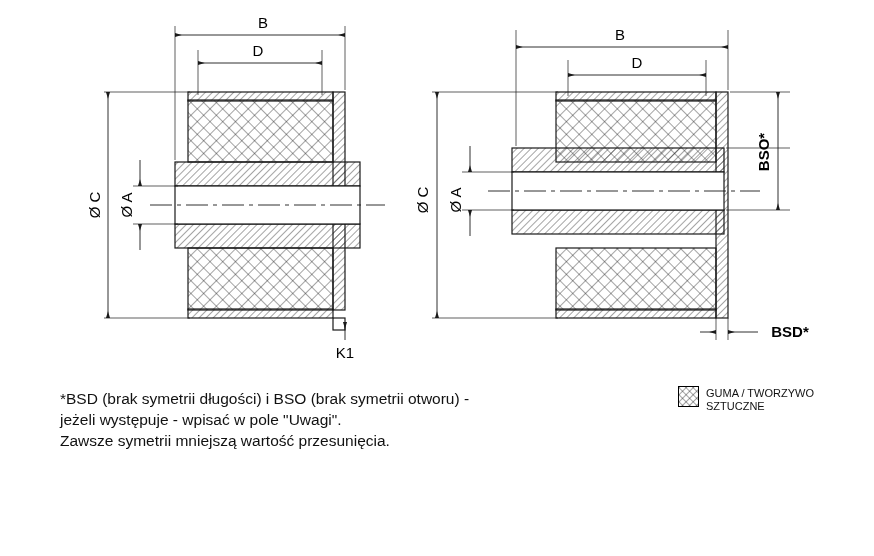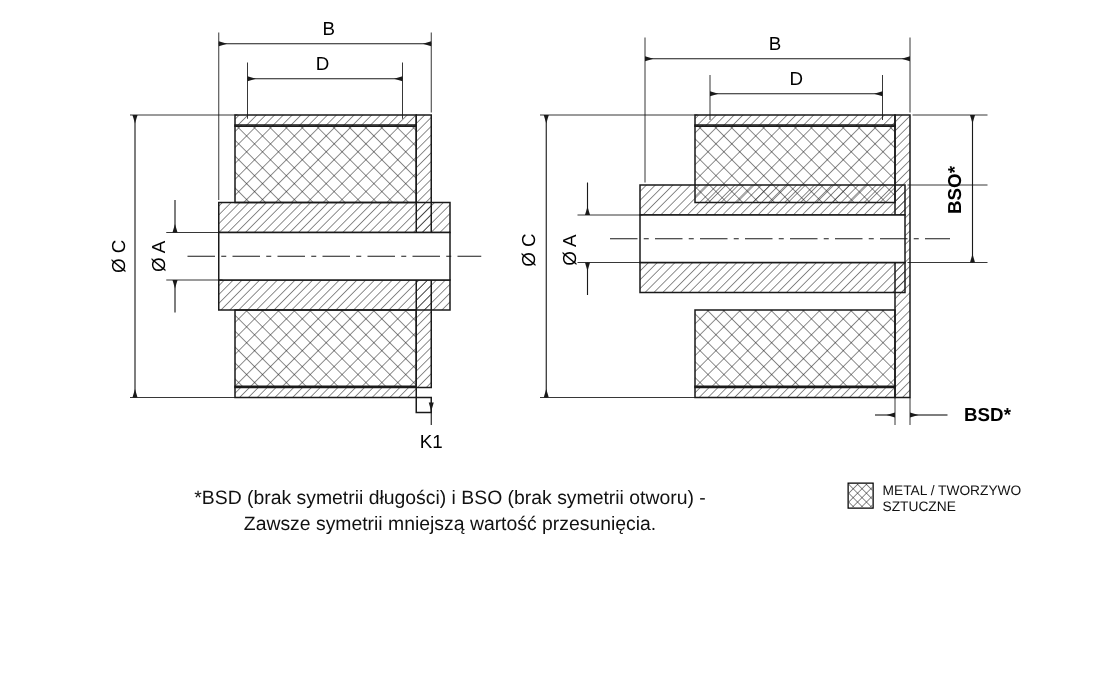--- a/index.html
+++ b/index.html
@@ -22,21 +22,20 @@
     height: 556px;
   }
   .note-block {
     position: absolute;
     left: 60px;
     top: 388px;
     width: 600px;
     font-size: 15.5px;
     line-height: 21px;
     color: #111;
-    text-align: center;
   }
   .note-line { white-space: pre; }
   .legend {
     position: absolute;
     left: 678px;
     top: 386px;
     width: 190px;
     font-size: 11px;
     color: #111;
   }
@@ -220,24 +219,25 @@
       <line x1="700" y1="332" x2="716" y2="332" stroke="#1a1a1a" stroke-width="0.9" marker-end="url(#arrEnd)"></line>
       <line x1="744" y1="332" x2="728" y2="332" stroke="#1a1a1a" stroke-width="0.9" marker-end="url(#arrEnd)"></line>
       <line x1="744" y1="332" x2="758" y2="332" stroke="#1a1a1a" stroke-width="0.9"></line>
       <text x="790" y="337" font-size="15" font-family="Liberation Sans, sans-serif" font-weight="bold" text-anchor="middle">BSD*</text>
     </g>
   </g>
 </svg>
 
 <div class="note-block">
   <div class="note-line">*BSD (brak symetrii długości) i BSO (brak symetrii otworu) -</div>
+  <div class="note-line">jeżeli występuje - wpisać w pole "Uwagi".</div>
   <div class="note-line">Zawsze symetrii mniejszą wartość przesunięcia.</div>
 </div>
 
 <div class="legend">
   <div class="legend-row">
     <svg class="legend-swatch" viewBox="0 0 19 19">
       <rect x="0" y="0" width="19" height="19" fill="url(#hatchCrossSm)"></rect>
     </svg>
-    <div class="legend-label">METAL / TWORZYWO
+    <div class="legend-label">GUMA / TWORZYWO
 SZTUCZNE</div>
   </div>
 </div>
 
 </body></html>

